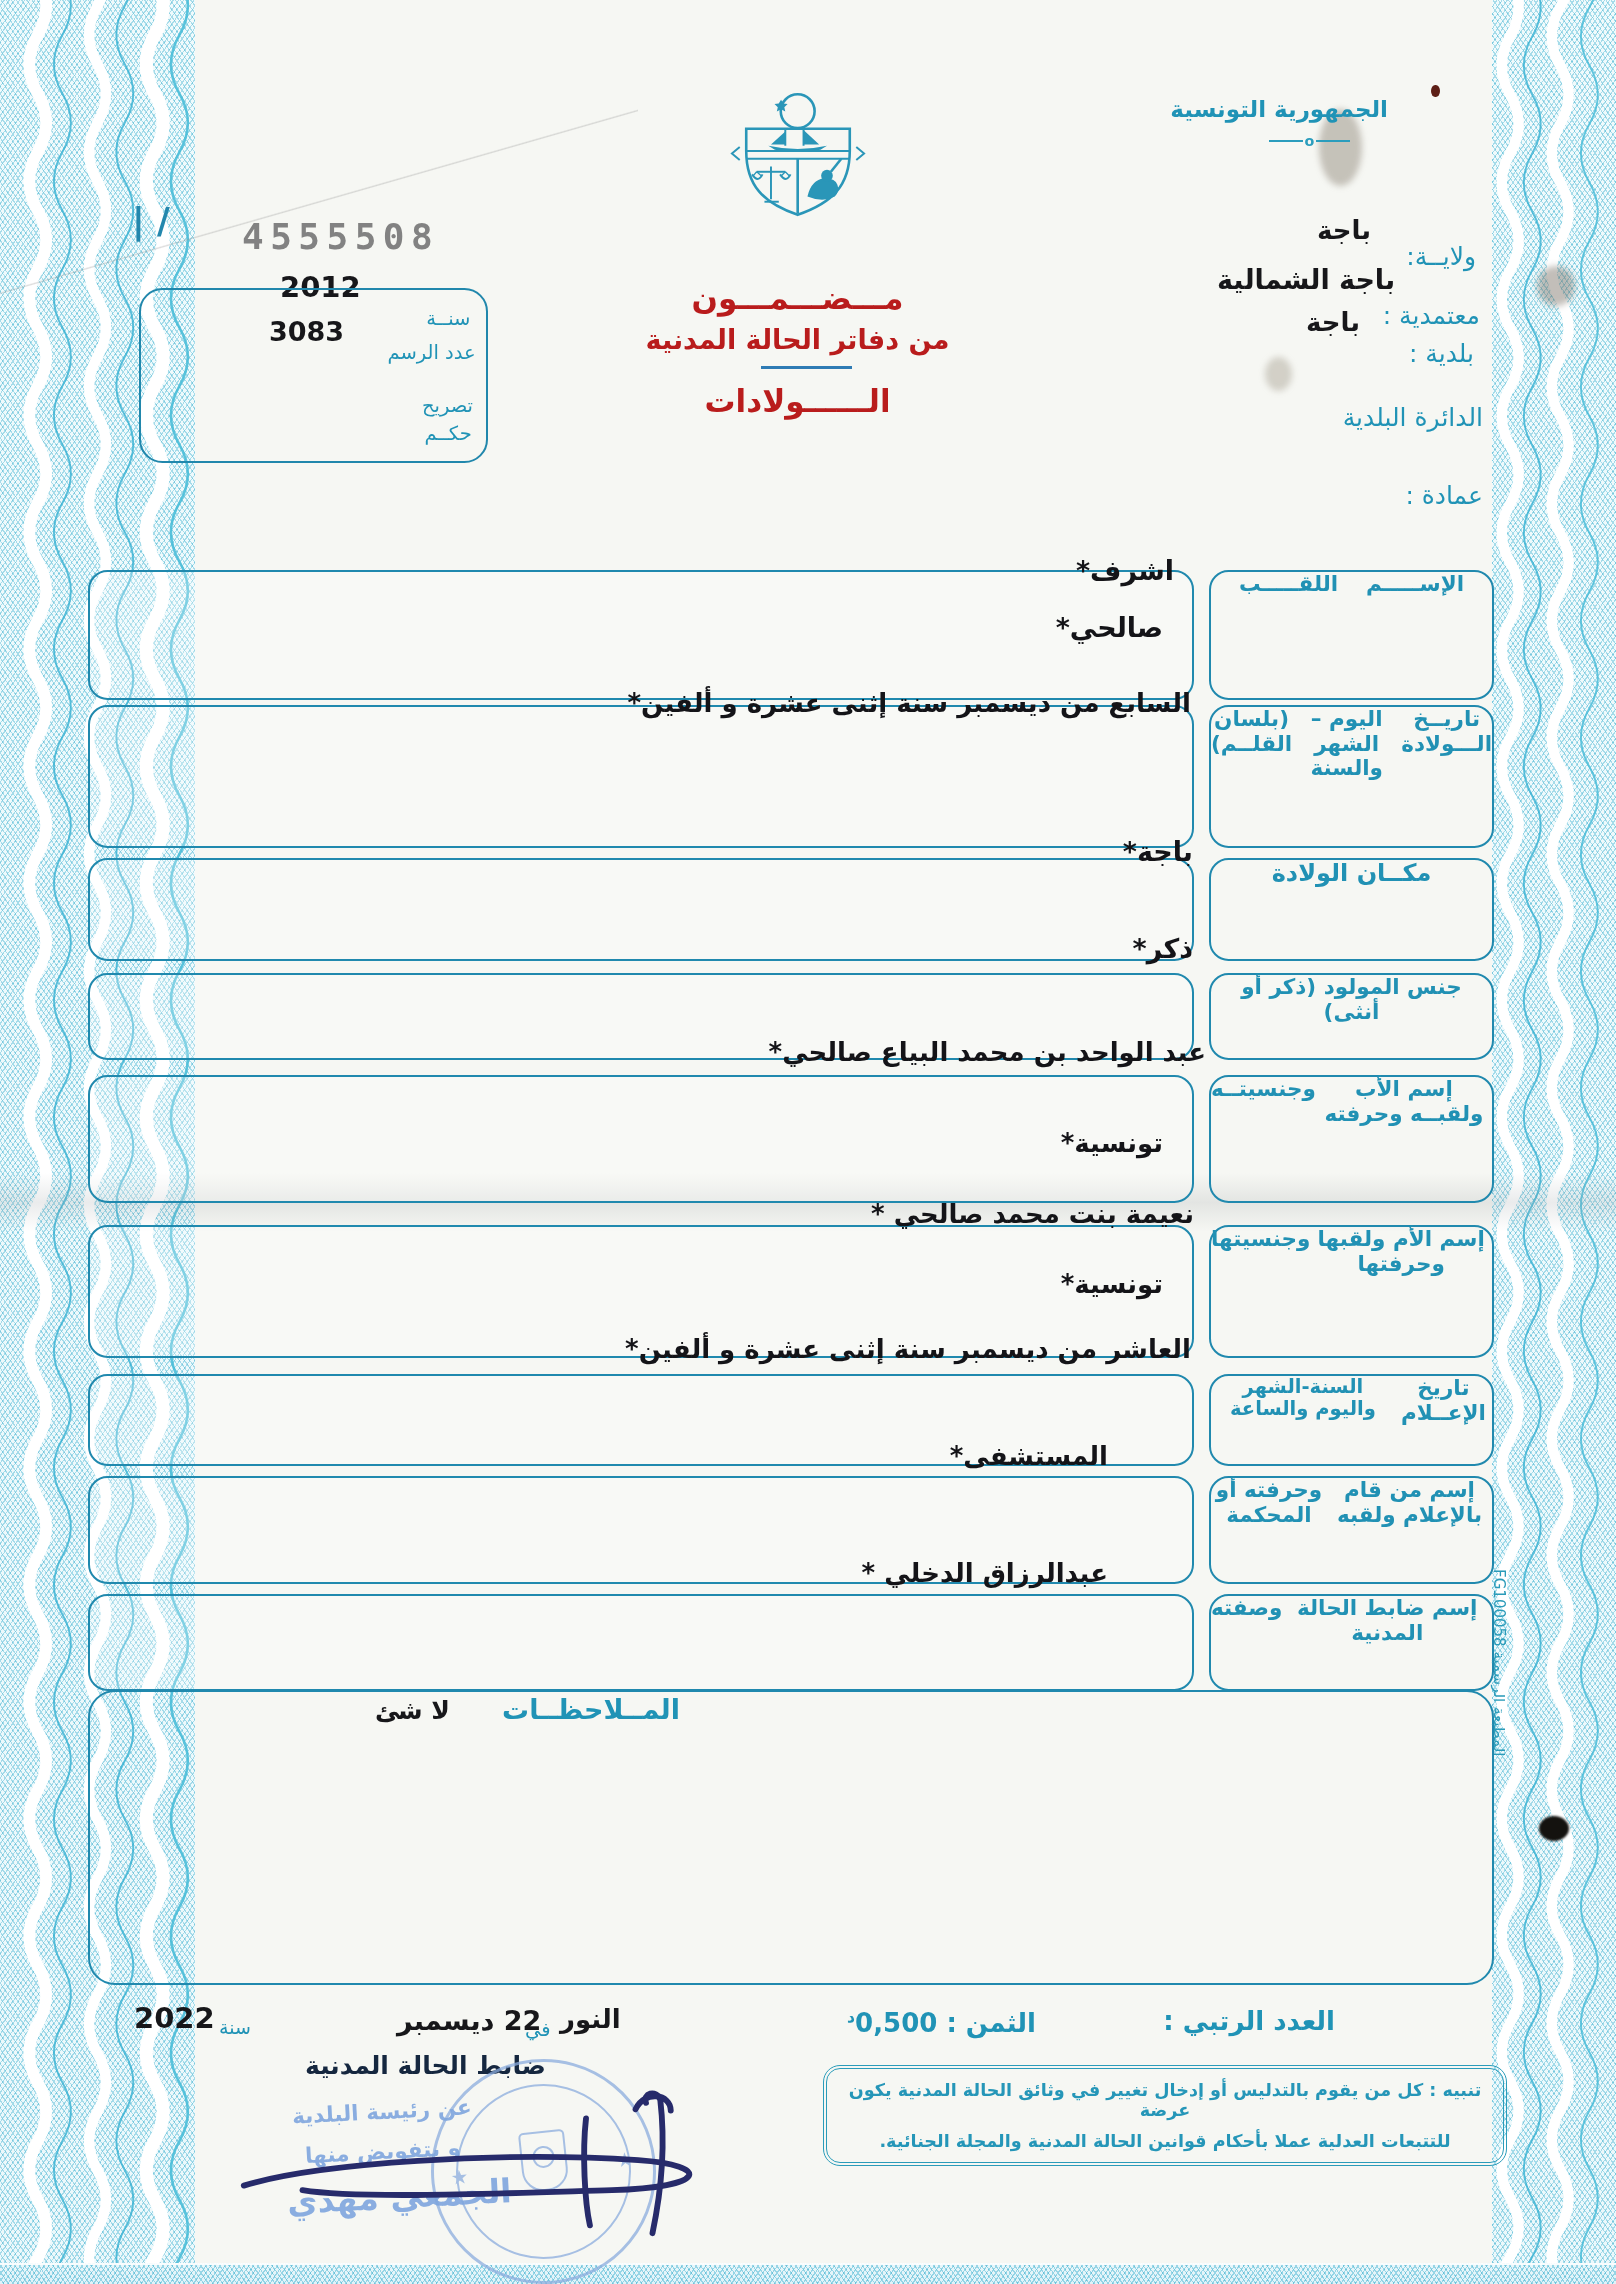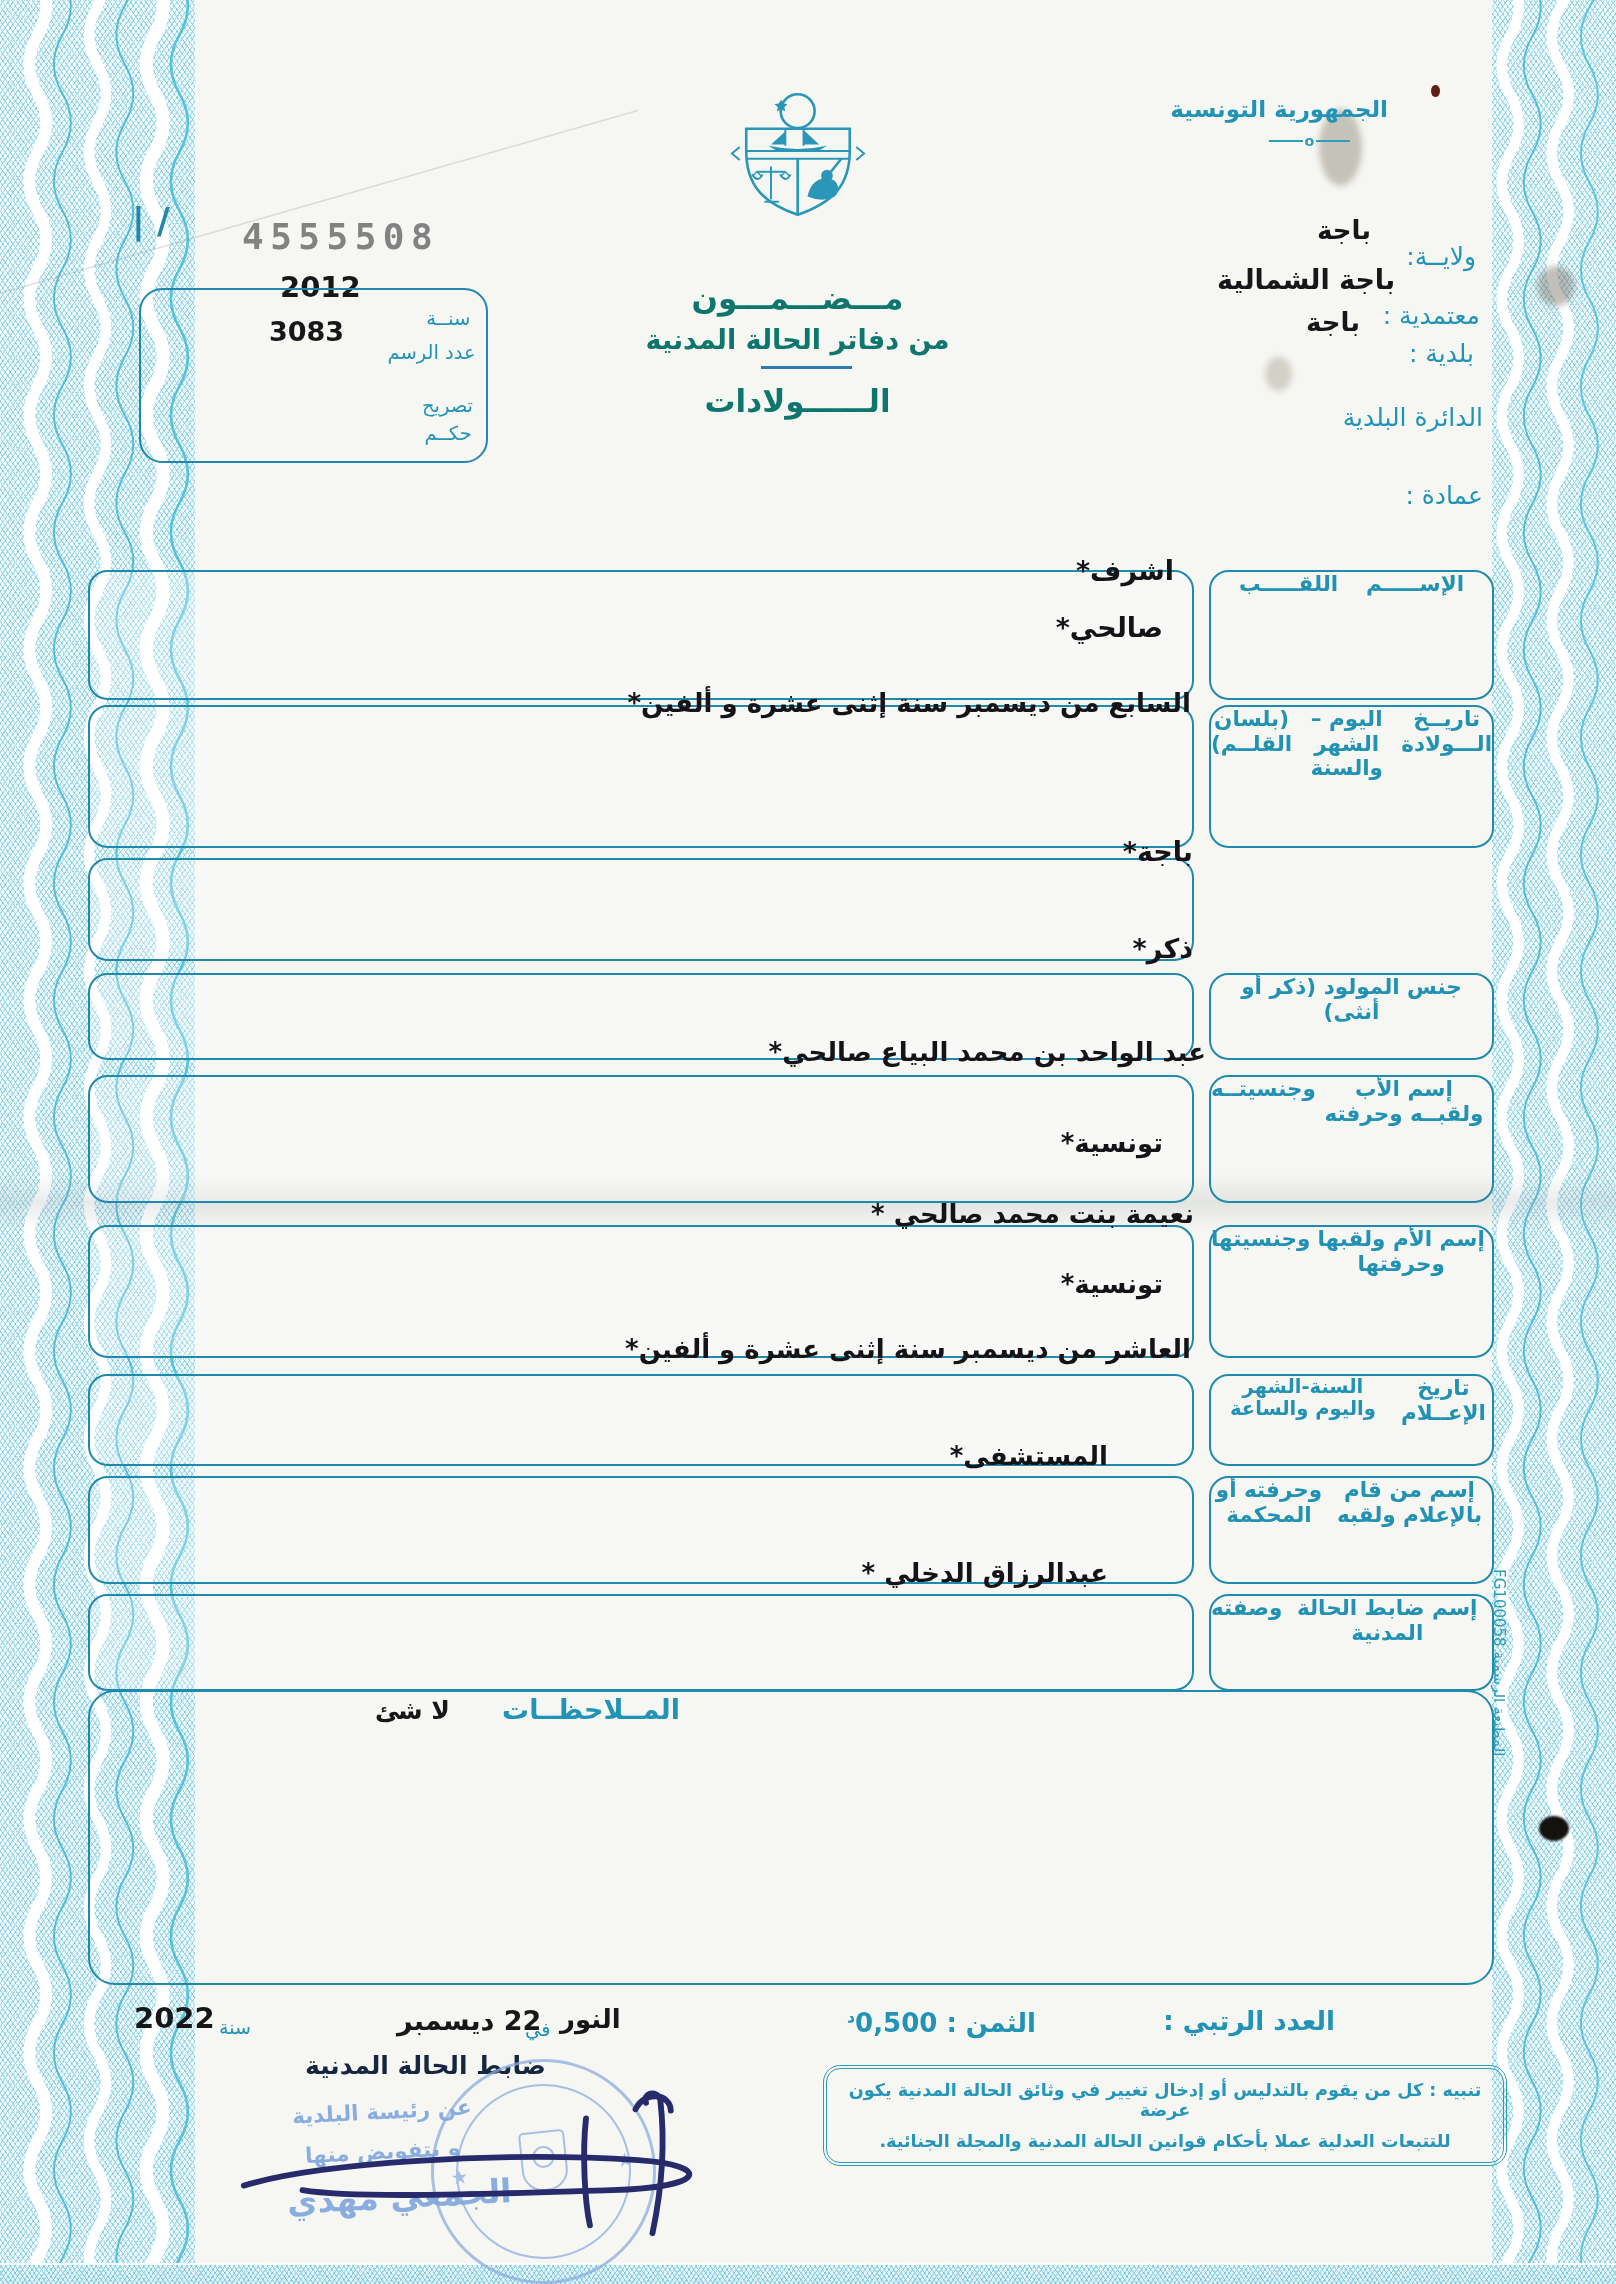--- a/index.html
+++ b/index.html
@@ -23,21 +23,21 @@
     position:absolute;left:0;top:2263px;width:1616px;height:21px;
     background:
       repeating-linear-gradient(55deg, rgba(54,174,206,.45) 0 1px, transparent 1px 3.9px),
       repeating-linear-gradient(-55deg, rgba(54,174,206,.45) 0 1px, transparent 1px 3.9px),
       linear-gradient(#e8f6fa,#dff2f8);
     border-top:2px solid rgba(255,255,255,.9);
   }
   
   .t{position:absolute;white-space:nowrap;}
   .teal{color:#2093b6;}
-  .blue-title{color:#0f766e;}
+  .blue-title{color:#b91c1c;}
   .ink{color:#17171a;font-weight:bold;}
   .rtl{direction:rtl;unicode-bidi:isolate;}
   
   .divider{position:absolute;left:1269px;top:138px;width:81px;display:flex;align-items:center;color:#2b9dbd;}
   .divider .dash{flex:1;border-top:2px solid #2b9dbd;}
   .divider .o{font-size:14.3px;line-height:6.5px;padding:0 2px;font-weight:bold;}
   
   .refbox{
     position:absolute;left:139px;top:288px;width:345px;height:171px;
     border:2.6px solid #2187ac;border-radius:23.5px;
@@ -194,20 +194,23 @@
   </div>
   <div class="valbox" style="top:570px;height:126px;"></div>
 
   <div class="lblbox" style="top:705px;height:139px;">
     <div>تاريــخ الـــولادة</div>
     <div>اليوم – الشهر والسنة</div>
     <div>(بلسان القلــم)</div>
   </div>
   <div class="valbox" style="top:705px;height:139px;"></div>
 
+  <div class="lblbox" style="top:858px;height:99px;">
+    <div class="big">مكــان الولادة</div>
+  </div>
   <div class="valbox" style="top:858px;height:99px;"></div>
 
   <div class="lblbox" style="top:973px;height:83px;">
     <div>جنس المولود (ذكر أو أنثى)</div>
   </div>
   <div class="valbox" style="top:973px;height:83px;"></div>
 
   <div class="lblbox" style="top:1075px;height:124px;">
     <div>إسم الأب ولقبــه وحرفته</div>
     <div>وجنسيتــه</div>

